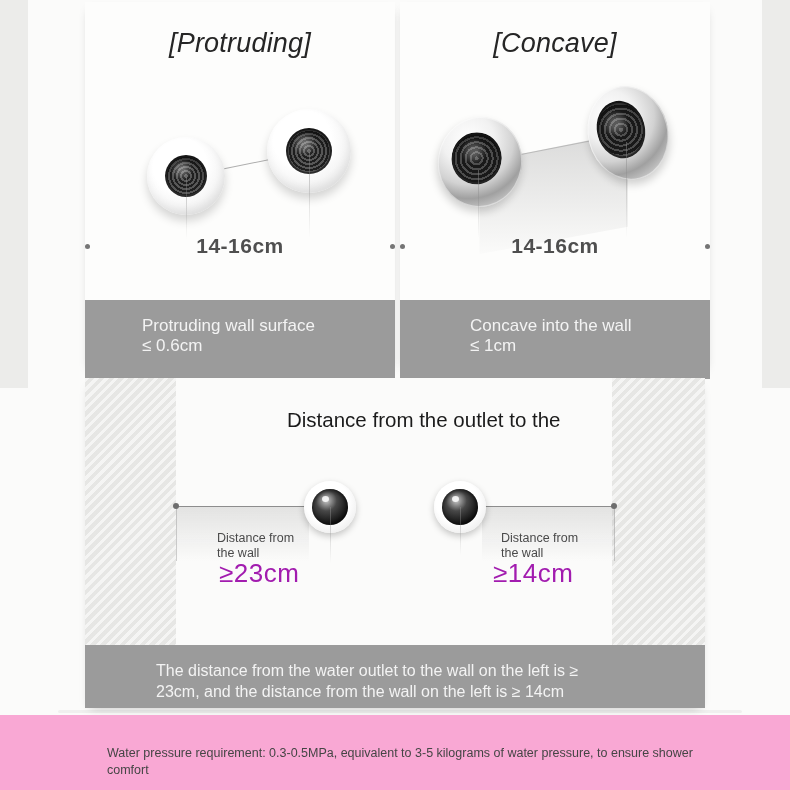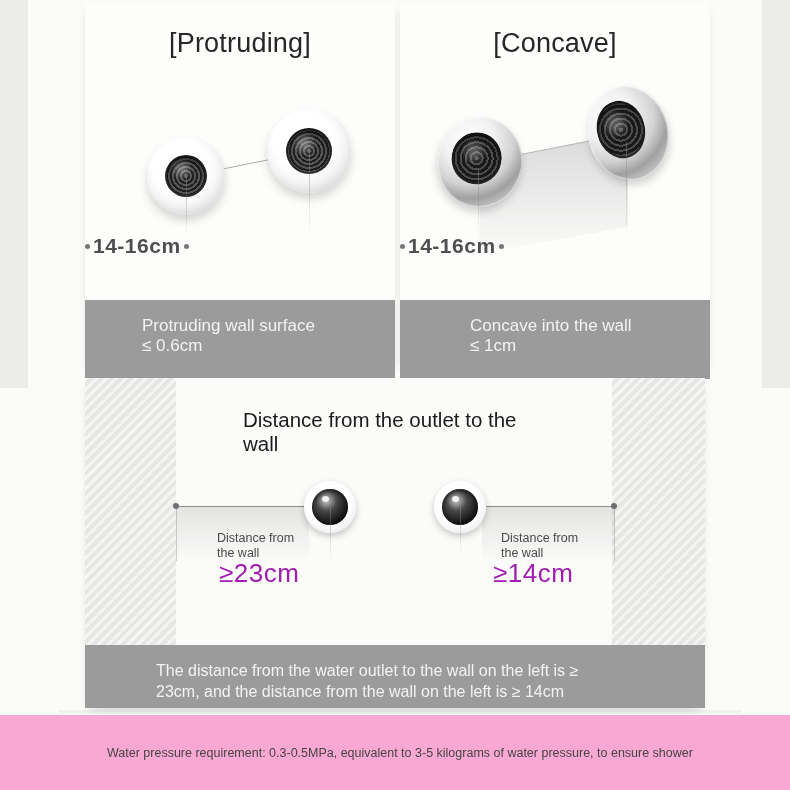--- a/index.html
+++ b/index.html
@@ -19,21 +19,21 @@
              box-shadow:8px 7px 0 -1px #bdbdbd;}
 
   
   .panel{background:#fdfdfc;box-shadow:0 5px 10px -5px rgba(0,0,0,.28);}
   #panel-protruding{left:85px;top:2px;width:310px;height:366px;}
   #panel-concave{left:400px;top:2px;width:310px;height:366px;}
   #panel-distance{left:85px;top:378px;width:620px;height:330px;background:#fafaf8;
                   box-shadow:0 5px 10px -5px rgba(0,0,0,.22);}
 
   .panel-title{left:0;top:26px;width:100%;text-align:center;
-               font-size:27px;color:#262626;letter-spacing:.2px;}
+               font-size:27px;color:#262626;letter-spacing:.2px;font-style:italic;}
 
   
   .wfit{border-radius:50%;
     background:radial-gradient(circle at 42% 36%, #ffffff 40%, #f6f6f6 60%, #e6e6e6 84%, #cfcfcf 100%);
     box-shadow:0 6px 10px rgba(0,0,0,.16), inset -2px -5px 8px rgba(0,0,0,.06);}
   .wfit .hole{position:absolute;border-radius:50%;
     background:
       radial-gradient(circle at 40% 34%, rgba(255,255,255,.35) 0 6%, rgba(255,255,255,0) 30%),
       repeating-radial-gradient(circle at 50% 50%, #575757 0 2px, #1f1f1f 2px 4px);
     box-shadow:inset 0 4px 7px rgba(0,0,0,.65), inset 0 0 0 2px #2e2e2e;}
@@ -62,21 +62,21 @@
     background:
       radial-gradient(circle at 42% 38%, rgba(255,255,255,.28) 0 8%, rgba(255,255,255,0) 30%),
       repeating-radial-gradient(circle at 50% 50%, #4d4d4d 0 2px, #191919 2px 5px);
     box-shadow:inset 0 3px 6px rgba(0,0,0,.72), inset 0 0 0 2px #2a2a2a;}
   #cfit-left{left:38px;top:115px;width:84px;height:90px;transform:rotate(10deg);}
   #cfit-left .hole{left:13px;top:16px;width:50px;height:52px;}
   #cfit-right{left:188px;top:84px;width:80px;height:94px;transform:rotate(-14deg);}
   #cfit-right .hole{left:10px;top:13px;width:48px;height:58px;}
 
   
-  .measure-row{left:0;top:232px;width:100%;display:flex;align-items:center;justify-content:flex-start;gap:3px;}
+  .measure-row{left:0;top:232px;width:100%;display:flex;align-items:center;justify-content:space-between;gap:3px;}
   .mdot{width:5px;height:5px;border-radius:50%;background:#757575;}
   .measure-text{font-size:21px;font-weight:bold;color:#4f4f4f;letter-spacing:.5px;}
 
   
   .caption-bar{left:0;background:#9b9b9b;}
   .caption-bar .caption-text{color:#f3f3f3;}
   .caption-bar .caption-text span{display:block;}
   #panel-protruding .caption-bar,#panel-concave .caption-bar{top:298px;width:310px;height:79px;}
   #panel-protruding .caption-text,#panel-concave .caption-text{margin-top:16px;font-size:17px;line-height:20px;}
   #panel-protruding .caption-text{margin-left:57px;}
@@ -84,21 +84,21 @@
   #panel-distance .caption-bar{top:267px;width:620px;height:63px;z-index:5;}
   #panel-distance .caption-text{margin:15px 0 4px 71px;font-size:16px;line-height:21px;}
 
   
   .side-band{top:0;height:267px;background-color:#eaeae8;
     background-image:repeating-linear-gradient(135deg, rgba(255,255,255,.5) 0 3px, rgba(0,0,0,.015) 3px 7px);}
   #side-left{left:0;width:91px;}
   #side-right{left:527px;width:93px;}
   #center-band{left:91px;top:0;width:436px;height:267px;background:#fbfbfa;}
   .dist-title{left:158px;top:30px;width:340px;font-size:20.5px;line-height:24px;color:#1b1b1b;}
-  .dist-title span{display:block;}
+  .dist-title span{display:block;margin-left:44px;}
 
   .mline{top:128px;height:1px;background:#8d8d8d;}
   #mline-left{left:91px;width:131px;}
   #mline-right{left:398px;width:131px;}
   .mend-dot{top:125px;width:6px;height:6px;border-radius:50%;background:#6e6e6e;}
   #mdot-left{left:88px;} #mdot-right{left:526px;}
   .shadow-pane{top:129px;width:132px;height:54px;
     background:linear-gradient(180deg, rgba(172,172,172,.30), rgba(200,200,200,0));}
   #pane-left{left:91px;border-left:1px solid rgba(150,150,150,.45);}
   #pane-right{left:397px;border-right:1px solid rgba(150,150,150,.45);}
@@ -191,21 +191,20 @@
   <div class="abs drop-line" id="drop-ca"></div>
   <div class="abs drop-line" id="drop-cb"></div>
 
   <div id="panel-distance" class="abs panel">
     <div id="side-left" class="abs side-band"></div>
     <div id="side-right" class="abs side-band"></div>
     <div id="center-band" class="abs"></div>
 
     <div class="abs dist-title">
       <span>Distance from the outlet to the</span>
-      <span>wall</span>
     </div>
 
     <div id="pane-left" class="abs shadow-pane"></div>
     <div id="pane-right" class="abs shadow-pane"></div>
     <div id="mline-left" class="abs mline"></div>
     <div id="mline-right" class="abs mline"></div>
     <div id="mdot-left" class="abs mend-dot"></div>
     <div id="mdot-right" class="abs mend-dot"></div>
 
     <div id="outlet-left" class="abs outlet">
@@ -234,16 +233,17 @@
         <span>The distance from the water outlet to the wall on the left is ≥</span>
         <span>23cm, and the distance from the wall on the left is ≥ 14cm</span>
       </div>
     </div>
   </div>
 
   <div id="footer-shadow" class="abs"></div>
   <div id="footer-strip" class="abs">
     <div class="abs footer-text">
       <span>Water pressure requirement: 0.3-0.5MPa, equivalent to 3-5 kilograms of water pressure, to ensure shower</span>
+      <span>comfort</span>
     </div>
   </div>
 
 </div>
 
 </body></html>

